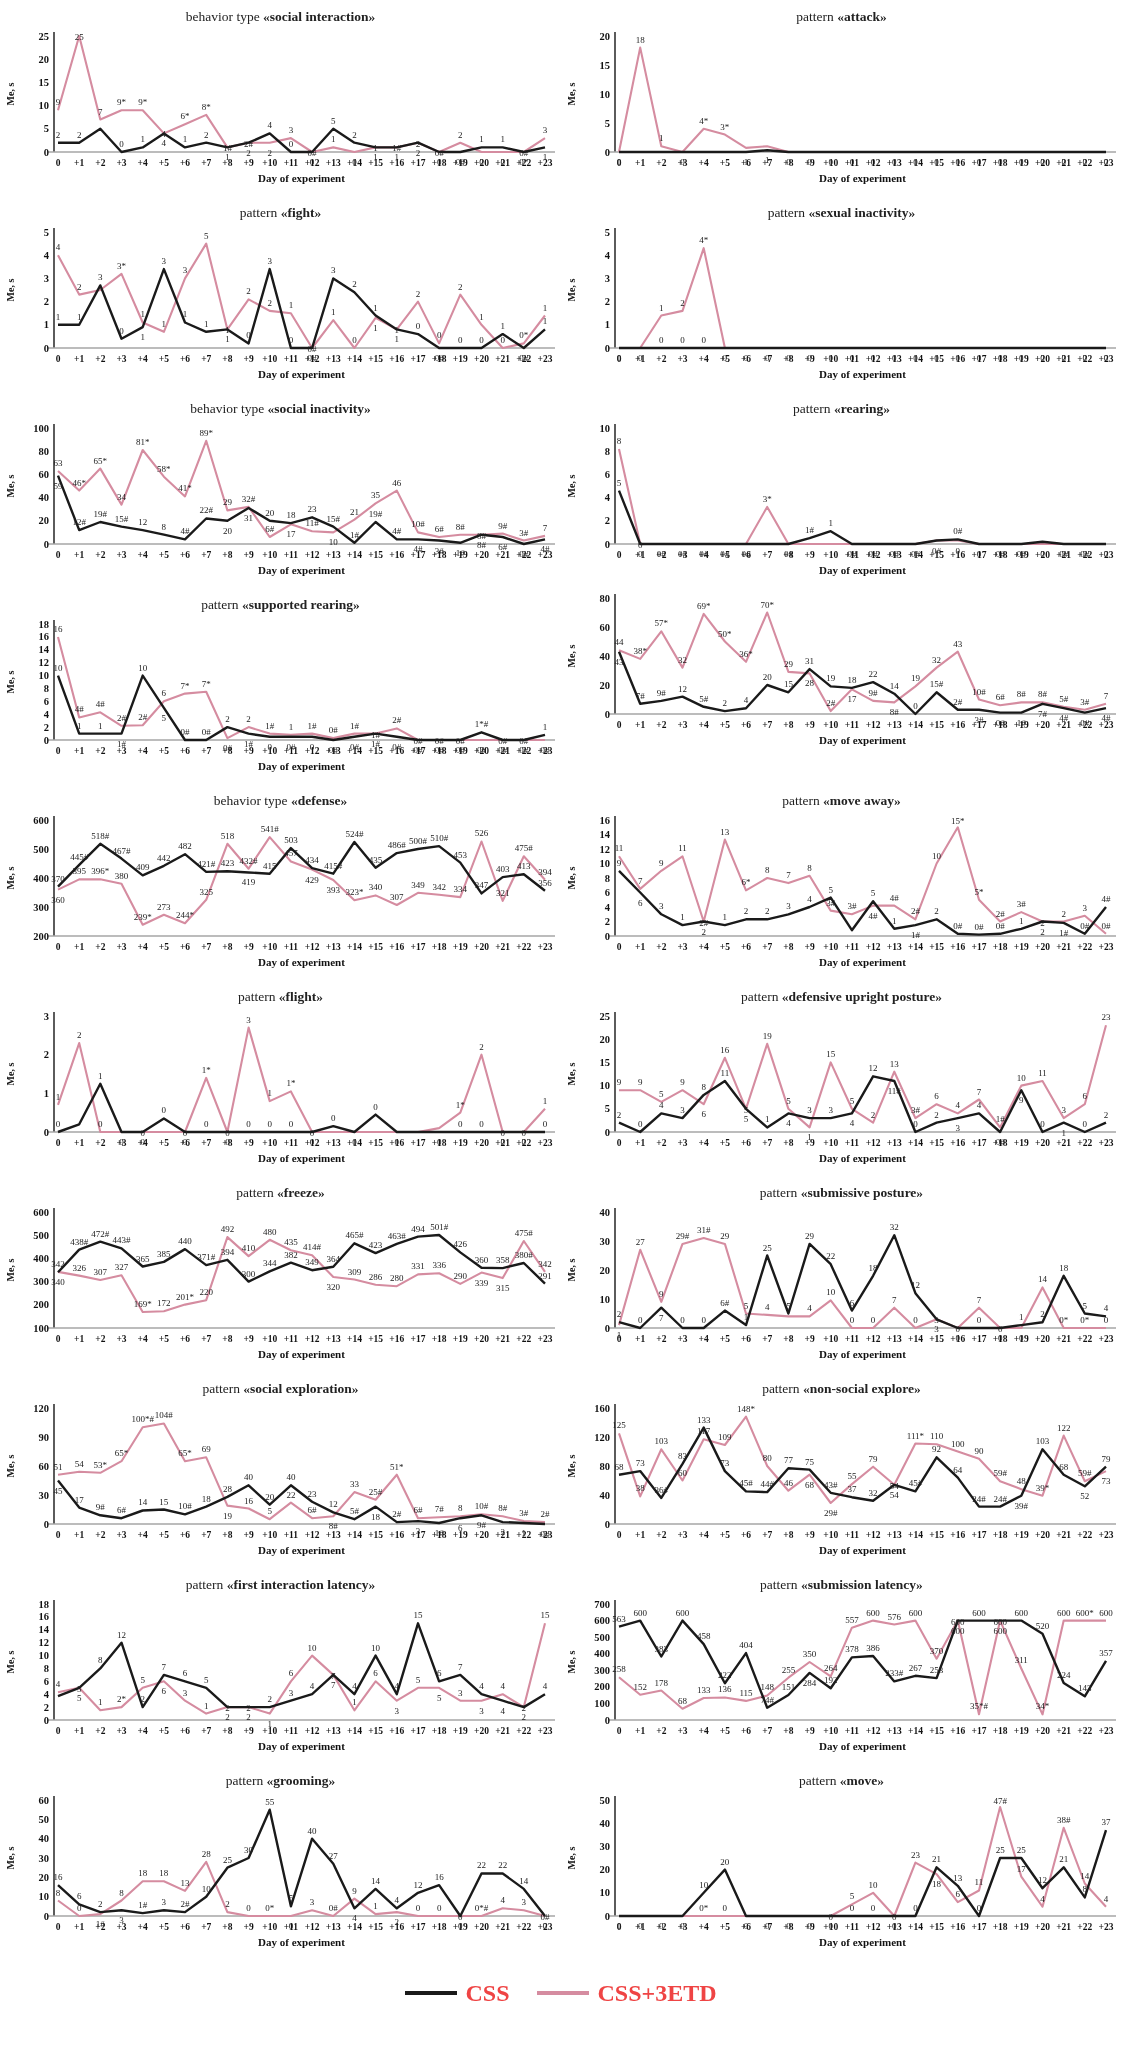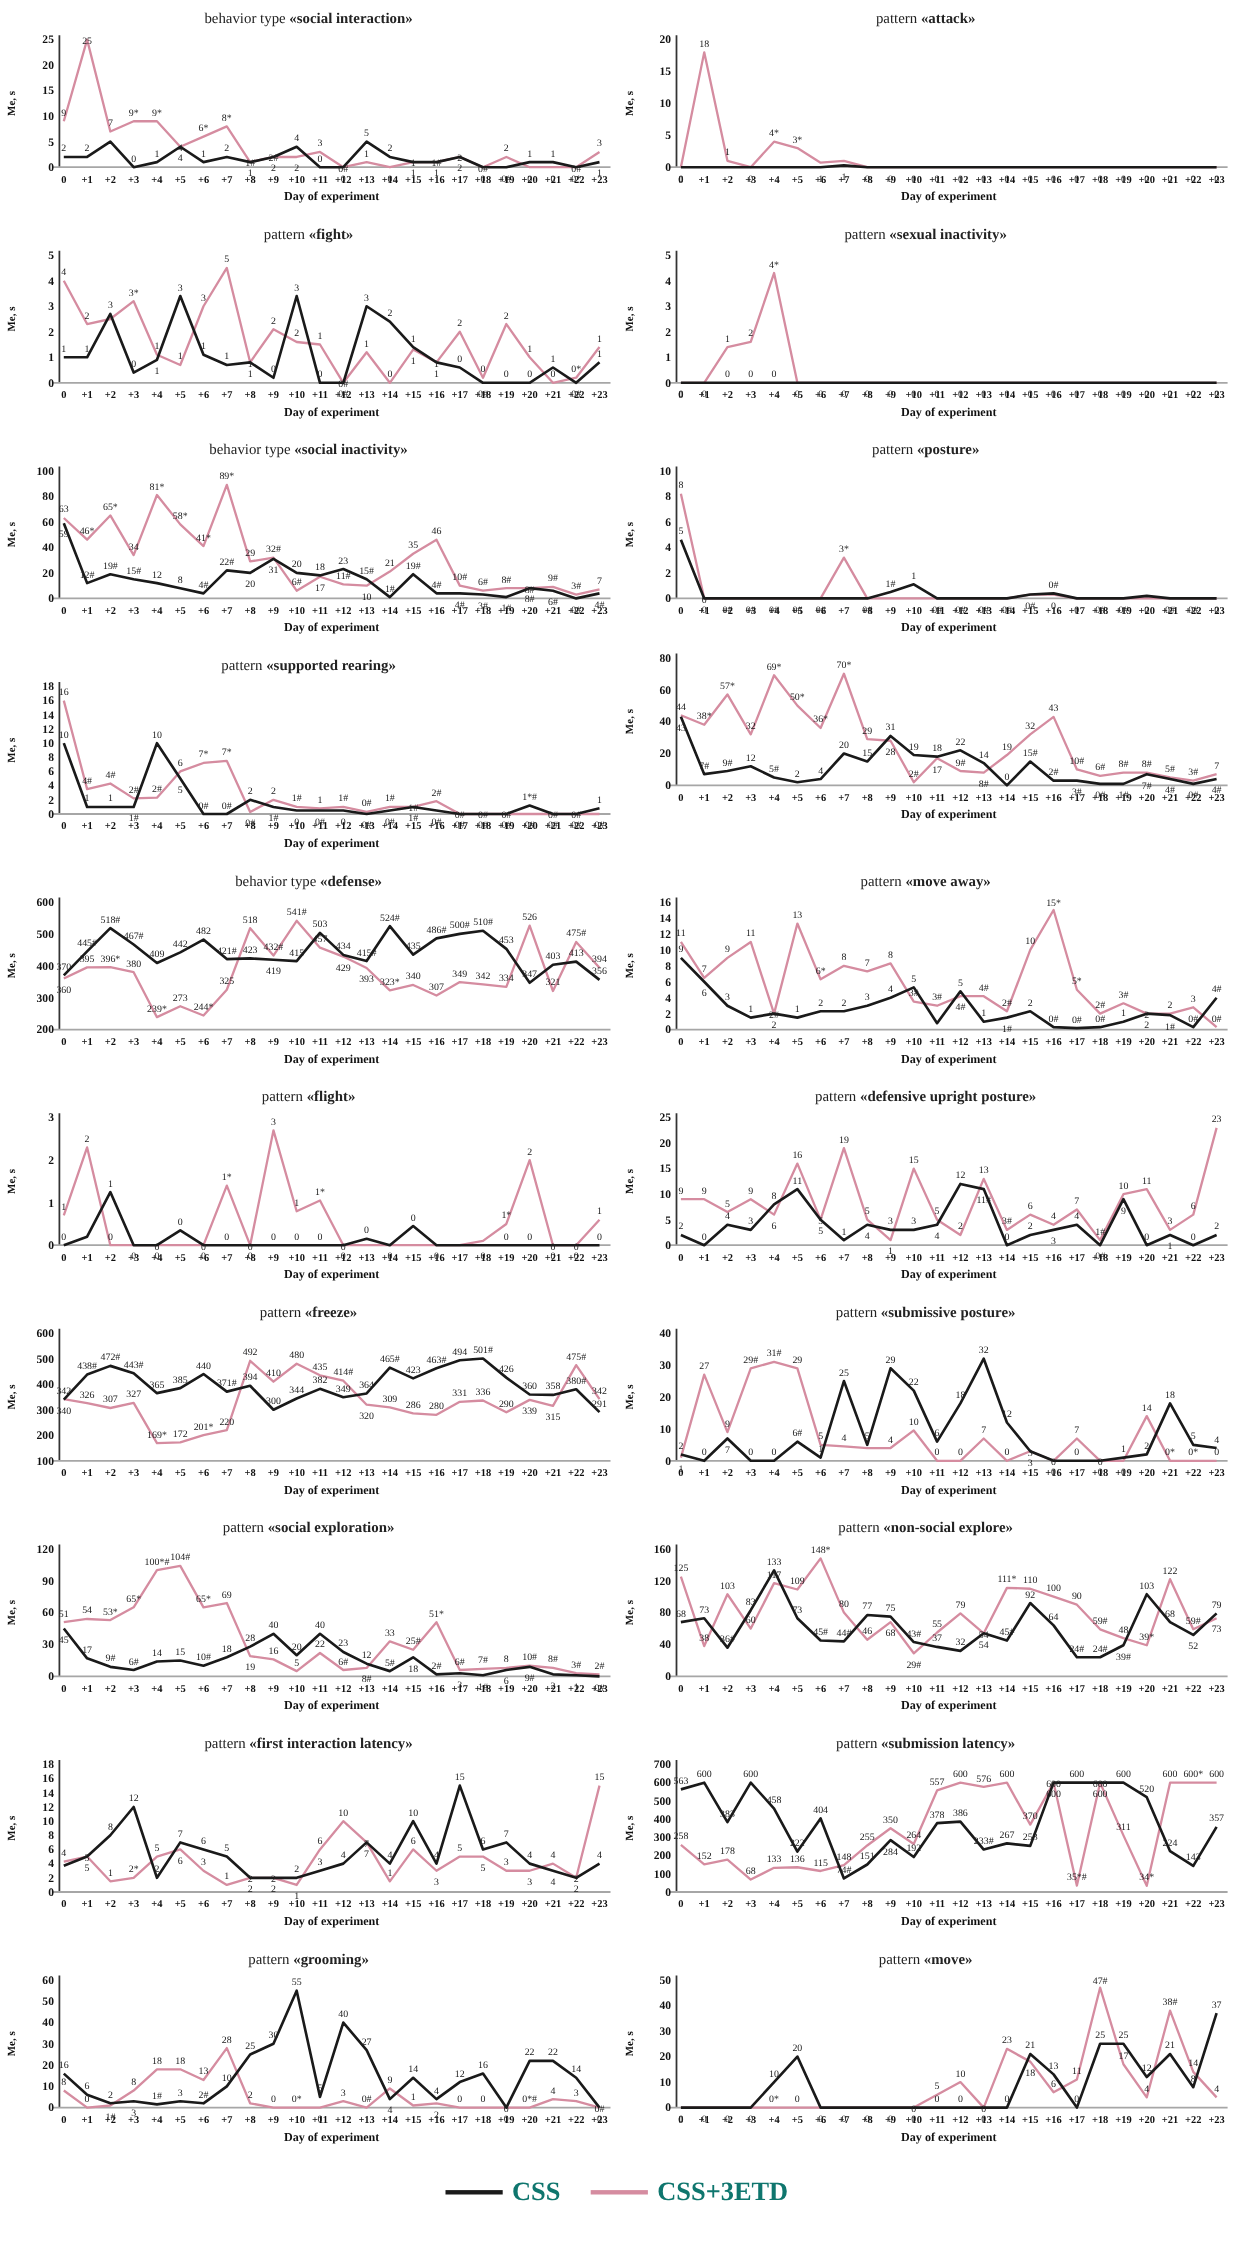--- a/index.html
+++ b/index.html
@@ -3,21 +3,21 @@
 <meta charset="utf-8">
 <style>
   html,body{margin:0;padding:0;background:#fff;}
   body{width:1122px;font-family:"Liberation Serif","DejaVu Serif",serif;}
   #figure{width:1122px;}
   #charts-grid{display:grid;grid-template-columns:561px 561px;}
   .chart-cell{width:561px;height:196px;position:relative;overflow:hidden;}
   .chart-title{text-align:center;font-size:13.5px;color:#222;padding-top:7px;height:19px;line-height:19px;}
   .chart-title .q{font-weight:bold;margin-top:16px;}
   .legend{height:66px;display:flex;align-items:center;justify-content:center;gap:28px;}
-  .legend-item{display:flex;align-items:center;gap:8px;font-size:24px;font-weight:bold;color:#0f766e;}
+  .legend-item{display:flex;align-items:center;gap:8px;font-size:24px;font-weight:bold;color:#ef4444;}
   .legend-line{display:inline-block;width:52px;height:4px;}
   svg text{font-family:"Liberation Serif","DejaVu Serif",serif;}
 </style>
 </head>
 <body>
 
 <div id="figure">
   <div id="charts-grid">
       <div class="chart-cell"><div class="chart-title"><span>behavior type </span><span class="q">«social interaction»</span></div><svg width="561" height="168">
           <line x1="54" y1="6" x2="54" y2="126" stroke="#333333" stroke-width="1.6"></line>
@@ -394,21 +394,21 @@
           <text x="375.60869565217394" y="80.4" text-anchor="middle" font-size="9" fill="#222">35</text>
           <text x="396.7826086956522" y="67.64" text-anchor="middle" font-size="9" fill="#222">46</text>
           <text x="417.95652173913044" y="109.4" text-anchor="middle" font-size="9" fill="#222">10#</text>
           <text x="439.1304347826087" y="114.03999999999999" text-anchor="middle" font-size="9" fill="#222">6#</text>
           <text x="460.30434782608694" y="111.72" text-anchor="middle" font-size="9" fill="#222">8#</text>
           <text x="481.4782608695652" y="120.72" text-anchor="middle" font-size="9" fill="#222">8#</text>
           <text x="502.6521739130435" y="110.56" text-anchor="middle" font-size="9" fill="#222">9#</text>
           <text x="523.8260869565217" y="117.52" text-anchor="middle" font-size="9" fill="#222">3#</text>
           <text x="545" y="112.88" text-anchor="middle" font-size="9" fill="#222">7</text>
         </svg></div>
-      <div class="chart-cell"><div class="chart-title"><span>pattern </span><span class="q">«posture»</span></div><svg width="561" height="168">
+      <div class="chart-cell"><div class="chart-title"><span>pattern </span><span class="q">«rearing»</span></div><svg width="561" height="168">
           <line x1="54" y1="6" x2="54" y2="126" stroke="#333333" stroke-width="1.6"></line>
           <line x1="48" y1="126" x2="555" y2="126" stroke="#a6a6a6" stroke-width="1.6"></line>
           <text x="49" y="129.5" text-anchor="end" font-size="10.5" font-weight="bold" fill="#111">0</text>
           <text x="49" y="106.30000000000001" text-anchor="end" font-size="10.5" font-weight="bold" fill="#111">2</text>
           <text x="49" y="83.1" text-anchor="end" font-size="10.5" font-weight="bold" fill="#111">4</text>
           <text x="49" y="59.900000000000006" text-anchor="end" font-size="10.5" font-weight="bold" fill="#111">6</text>
           <text x="49" y="36.699999999999996" text-anchor="end" font-size="10.5" font-weight="bold" fill="#111">8</text>
           <text x="49" y="13.5" text-anchor="end" font-size="10.5" font-weight="bold" fill="#111">10</text>
           <text x="58" y="140" text-anchor="middle" font-size="9.5" font-weight="bold" fill="#111">0</text>
           <text x="79.17391304347827" y="140" text-anchor="middle" font-size="9.5" font-weight="bold" fill="#111">+1</text>

